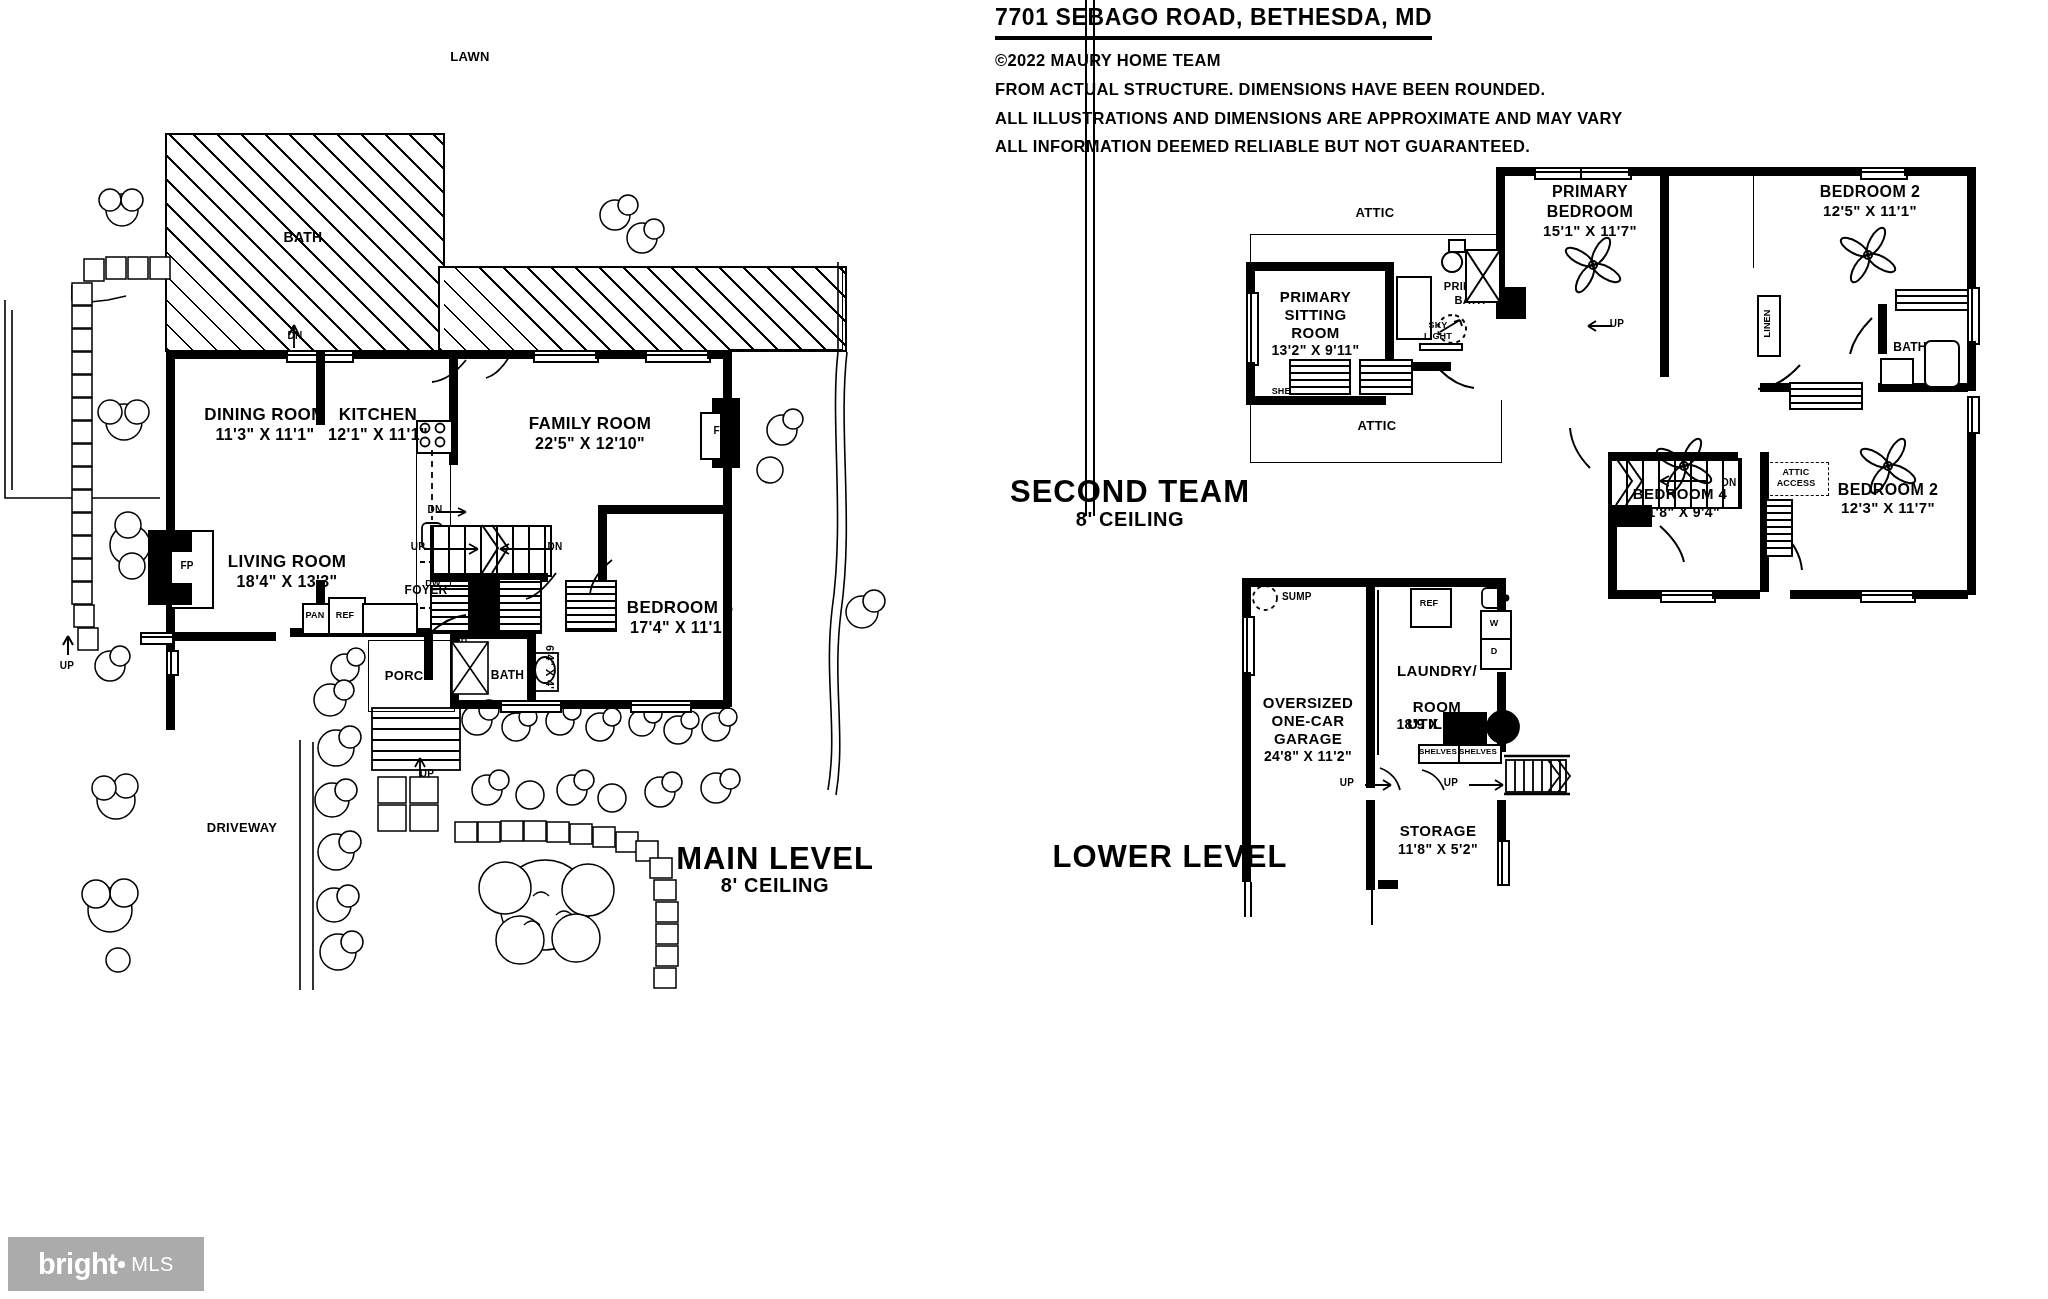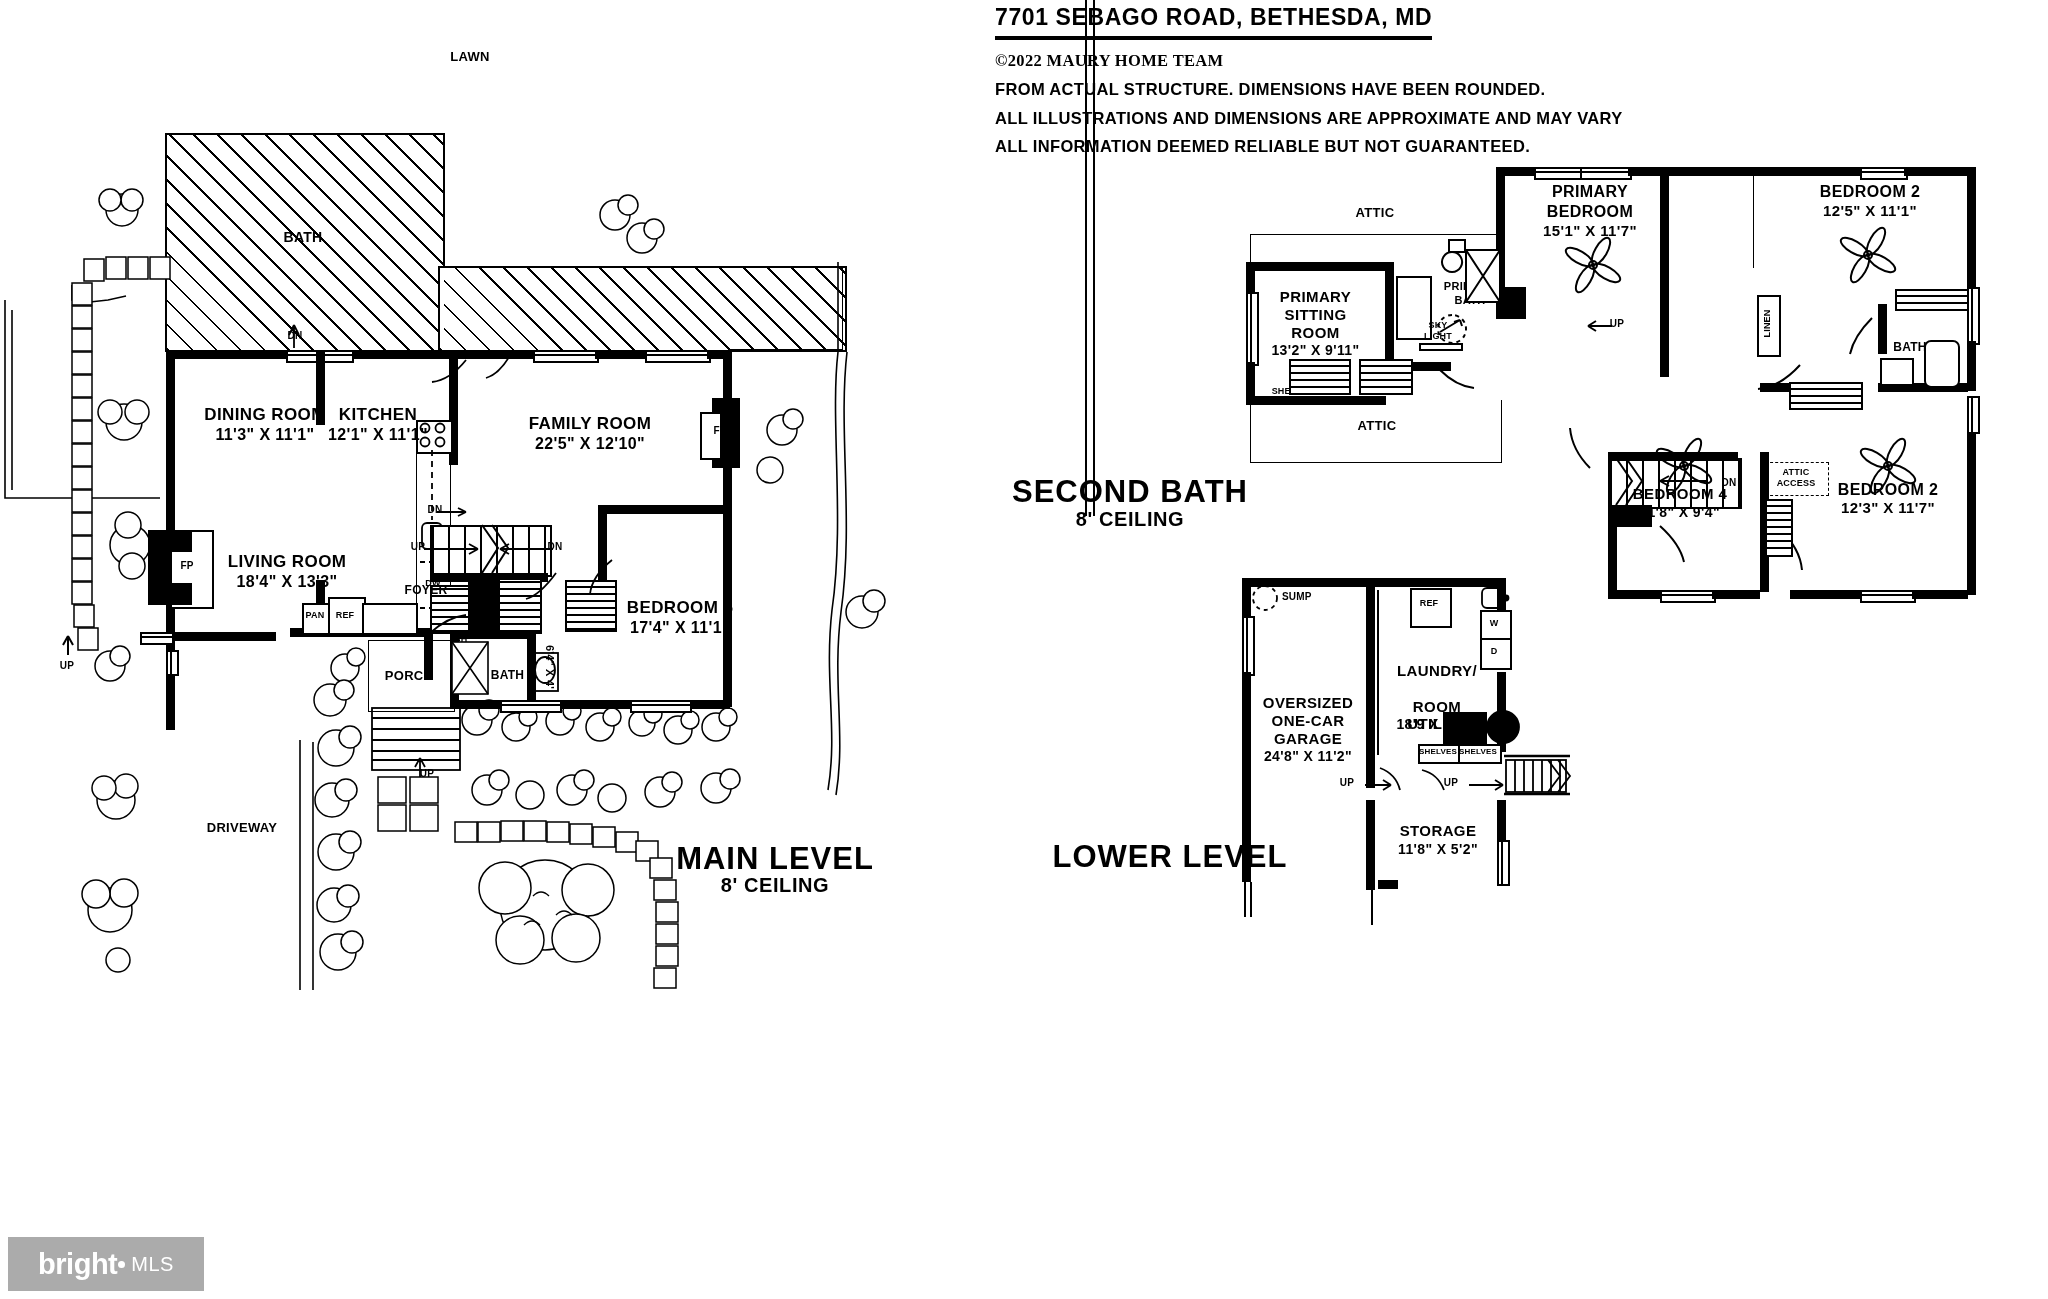--- a/index.html
+++ b/index.html
@@ -16,21 +16,21 @@
   .lbl.tiny{font-size:10px;font-weight:700;letter-spacing:.2px;}
   .lbl.level{font-size:31px;font-weight:700;letter-spacing:1px;}
   .lbl.ceil{font-size:20px;font-weight:700;letter-spacing:.6px;}
 
   
   #header{position:absolute;left:995px;top:4px;width:1040px;}
   #header .addr{font-size:23px;font-weight:700;letter-spacing:.6px;
        padding-bottom:5px;border-bottom:4px solid #000;display:inline-block;}
   #header .line{font-size:16.5px;font-weight:700;letter-spacing:.35px;
        margin-top:7px;line-height:1.32;}
-  #header .line.first{margin-top:10px;font-family:Liberation Serif, serif;}
+  #header .line.first{margin-top:10px;}
 
   
   .vdiv{position:absolute;top:0;width:0;border-left:2px solid #000;}
 
   
   .w{position:absolute;background:#000;}
   .wh{height:9px;}
   .wv{width:9px;}
   .thin{position:absolute;border:1.6px solid #000;background:transparent;}
   .thinl{position:absolute;background:#000;}
@@ -547,21 +547,21 @@
         <rect x="1360" y="360" width="52" height="34" fill="#fff"></rect>
         <path d="M1360,366 L1412,366 M1360,373 L1412,373 M1360,380 L1412,380 M1360,387 L1412,387"></path>
       </g>
       <g>
         <rect x="1766" y="500" width="26" height="56" fill="#fff"></rect>
         <path d="M1766,506 L1792,506 M1766,513 L1792,513 M1766,520 L1792,520 M1766,527 L1792,527 M1766,534 L1792,534 M1766,541 L1792,541 M1766,548 L1792,548"></path>
       </g>
     </g>
   </svg>
 
-  <div class="lbl level" style="left:990px;top:473px;width:280px;">SECOND BATH</div>
+  <div class="lbl level" style="left:990px;top:473px;width:280px;">SECOND TEAM</div>
   <div class="lbl ceil" style="left:990px;top:507px;width:280px;">8' CEILING</div>
 </div>
 
 <div id="lower-level" class="fp" style="left:0;top:0;width:2048px;height:1299px;">
 
   <div class="w wh" style="left:1242px;top:578px;width:260px;"></div>
   <div class="w wv" style="left:1242px;top:578px;height:38px;"></div>
   <div class="win v" style="left:1242px;top:616px;height:56px;"></div>
   <div class="w wv" style="left:1242px;top:672px;height:200px;"></div>
   <div class="w wv" style="left:1242px;top:872px;height:10px;"></div>

